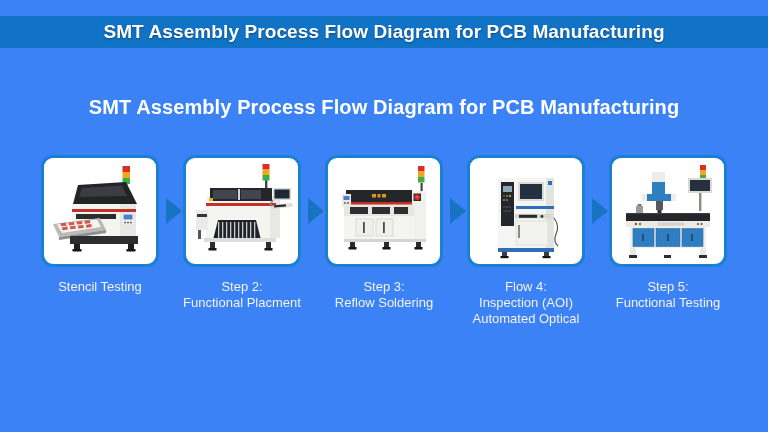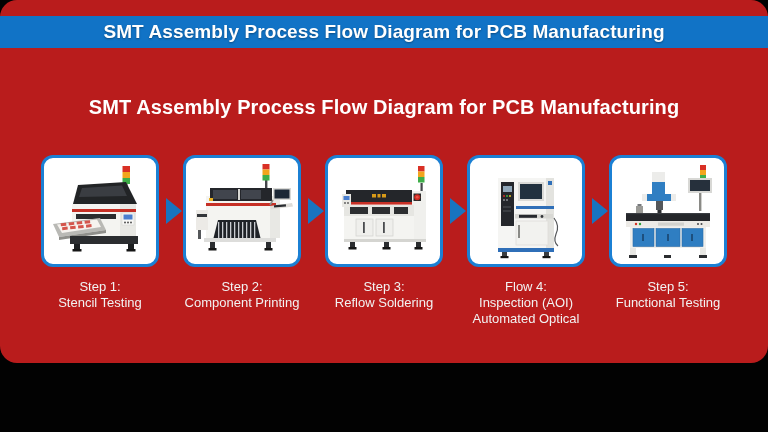--- a/index.html
+++ b/index.html
@@ -1,20 +1,20 @@
 <!DOCTYPE html>
 <html><head>
 <meta charset="utf-8">
 <style>
   * { margin:0; padding:0; box-sizing:border-box; }
   html,body { background:#020202; }
   body { font-family:"Liberation Sans", sans-serif; }
   .stage {
-    position:relative; width:768px; height:363px;
-    background:#b91c1c; overflow:hidden;border-radius:17px;
+    position:relative; width:768px; height:432px;
+    background:#3b82f6; overflow:hidden;
   }
   .banner {
     position:absolute; top:16px; left:0; width:768px; height:32px;
     background:#1173c6; display:flex; align-items:center; justify-content:center;
   }
   .banner-title {
     color:#ffffff; font-size:19px; font-weight:bold; letter-spacing:0.1px;
     text-shadow:0 1px 2px rgba(0,0,0,0.35);
   }
   .heading {
@@ -93,21 +93,20 @@
           </g>
           <polygon points="11,75 58,68 58,71 11,78" fill="#8f8f8b"></polygon>
           <rect x="22" y="74" width="68" height="8" fill="#2b2d30"></rect>
           <rect x="26" y="82" width="6" height="5" fill="#1c1e20"></rect>
           <rect x="80" y="82" width="6" height="5" fill="#1c1e20"></rect>
           <rect x="24.5" y="87" width="9" height="2.5" fill="#151515"></rect>
           <rect x="78.5" y="87" width="9" height="2.5" fill="#151515"></rect>
         </svg>
       </div>
       <div class="step-label">
-        <div>Step 1:</div>
         <div>Stencil Testing</div>
       </div>
     </div>
 
     <div class="flow-arrow-wrap">
         <div class="flow-arrow-tri"></div>
       </div>
 
     <div class="step">
       <div class="machine-box">
@@ -147,21 +146,21 @@
           <rect x="84" y="42.8" width="12" height="2.2" fill="#2a2d31" transform="rotate(-5 90 44)"></rect>
           <rect x="14" y="76" width="72" height="4" fill="#dddddb"></rect>
           <rect x="20" y="80" width="5" height="6" fill="#2b2d30"></rect>
           <rect x="76" y="80" width="5" height="6" fill="#2b2d30"></rect>
           <rect x="18.5" y="86" width="8" height="2.5" fill="#151515"></rect>
           <rect x="74.5" y="86" width="8" height="2.5" fill="#151515"></rect>
         </svg>
       </div>
       <div class="step-label">
         <div>Step 2:</div>
-        <div>Component Printing</div>
+        <div>Functional Placment</div>
       </div>
     </div>
 
     <div class="flow-arrow-wrap">
         <div class="flow-arrow-tri"></div>
       </div>
 
     <div class="step">
       <div class="machine-box">
         <svg width="104" height="98" viewBox="0 0 104 98">

